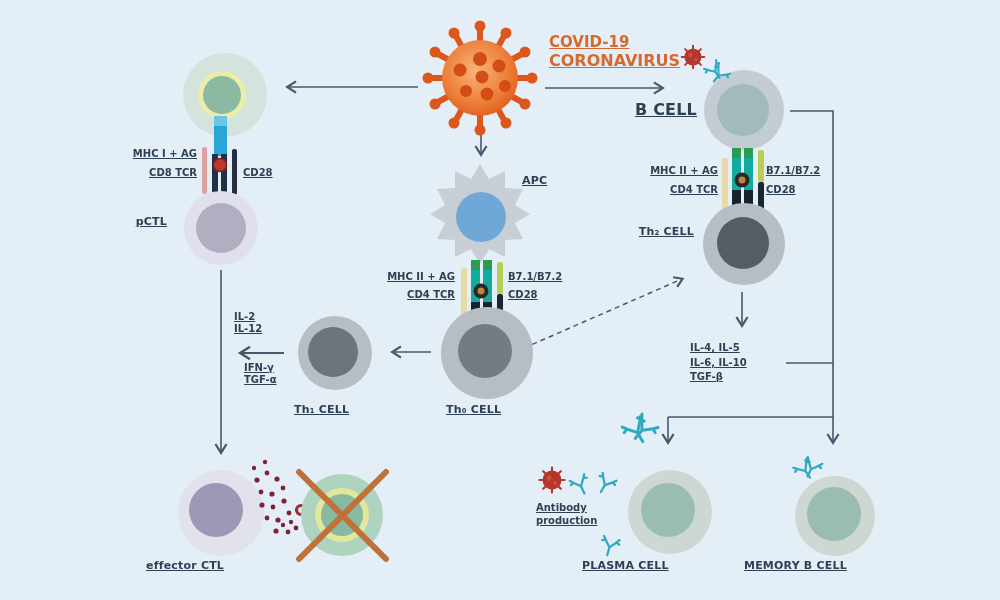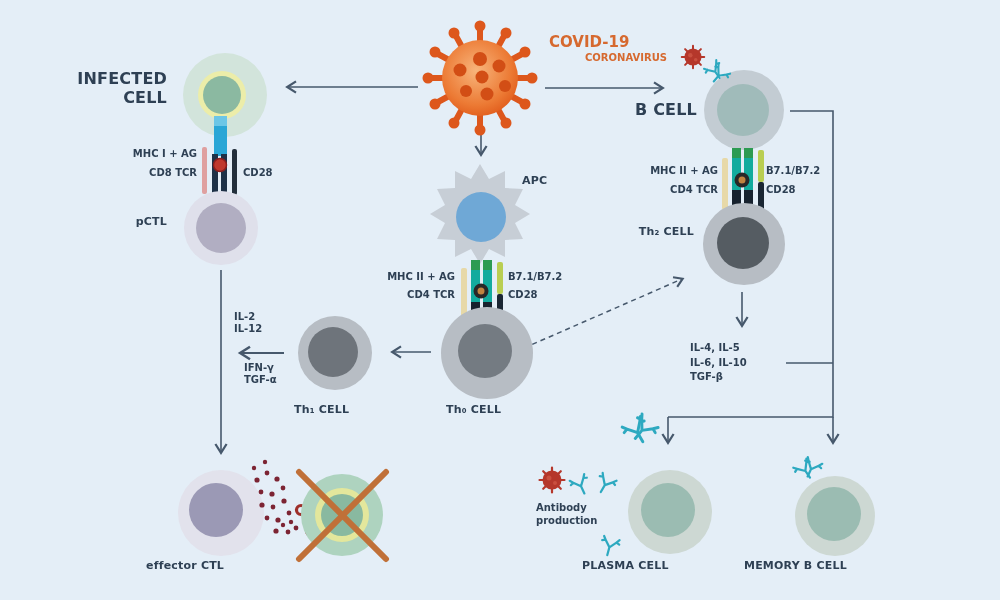--- a/index.html
+++ b/index.html
@@ -2,26 +2,26 @@
 <html><head>
 <meta charset="utf-8">
 <style>
   html,body{margin:0;padding:0;background:#ffffff;}
   #stage{
     position:relative;width:1000px;height:600px;overflow:hidden;
     background:#e4eef7;
     font-family:"DejaVu Sans","Liberation Sans",sans-serif;
   }
   #gfx{position:absolute;left:0;top:0;}
-  .lbl{position:absolute;font-weight:bold;color:#2e4054;line-height:1.18;}
+  .lbl{position:absolute;font-weight:bold;color:#2e4054;line-height:1.18;text-decoration:underline;}
   .line{display:block;}
   .t17{font-size:11px;letter-spacing:.2px;}
   .t16{font-size:16px;letter-spacing:.2px;}
   .t15{font-size:15px;}
-  .t12{font-size:10px;margin-left:36px;}
+  .t12{font-size:16px;}
   .t10{font-size:10px;}
   .t9{font-size:10px;}
   .right{text-align:right;}
   .center{}
   .orange{color:#d6692f;}
 </style>
 </head>
 <body>
 
 <div id="stage">
@@ -241,24 +241,20 @@
     <use href="#antibody" transform="translate(580,484) scale(0.8) rotate(-25)"></use>
     <use href="#antibody" transform="translate(606,483) scale(0.8) rotate(30)"></use>
     <use href="#antibody" transform="translate(610,545) scale(0.8) rotate(15)"></use>
   </g>
   <g>
     <use href="#antibody" transform="translate(804,469) scale(0.8) rotate(-35)"></use>
     <use href="#antibody" transform="translate(812,467) scale(0.8) rotate(25)"></use>
   </g>
 </svg>
 
-  <div class="lbl t16 right" style="left:60px;top:70px;width:107px;">
-    <span class="line">INFECTED</span>
-    <span class="line">CELL</span>
-  </div>
 
   <div class="lbl orange" style="left:549px;top:34px;">
     <span class="line t15">COVID-19</span>
     <span class="line t12">CORONAVIRUS</span>
   </div>
 
   <div class="lbl t9 right" style="left:95px;top:148px;width:102px;">MHC I + AG</div>
   <div class="lbl t9 right" style="left:95px;top:167px;width:102px;">CD8 TCR</div>
   <div class="lbl t9" style="left:243px;top:167px;">CD28</div>
 

